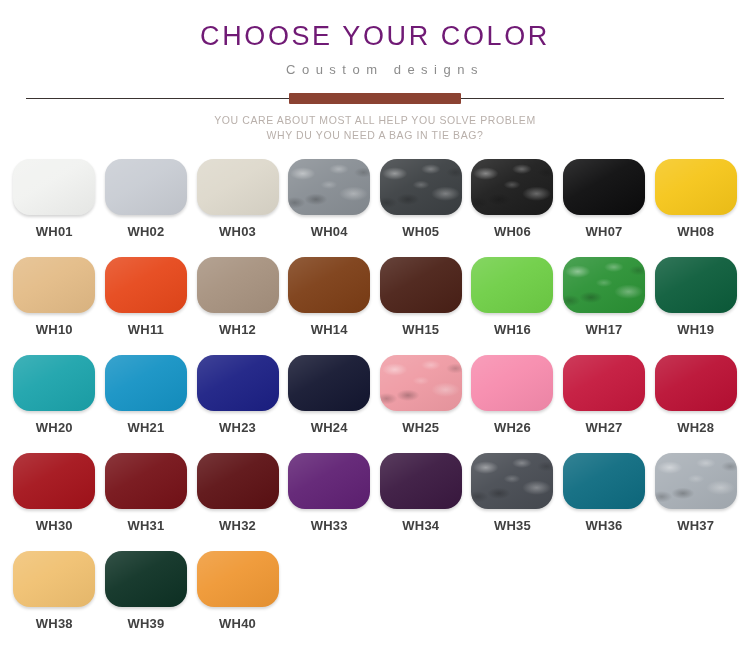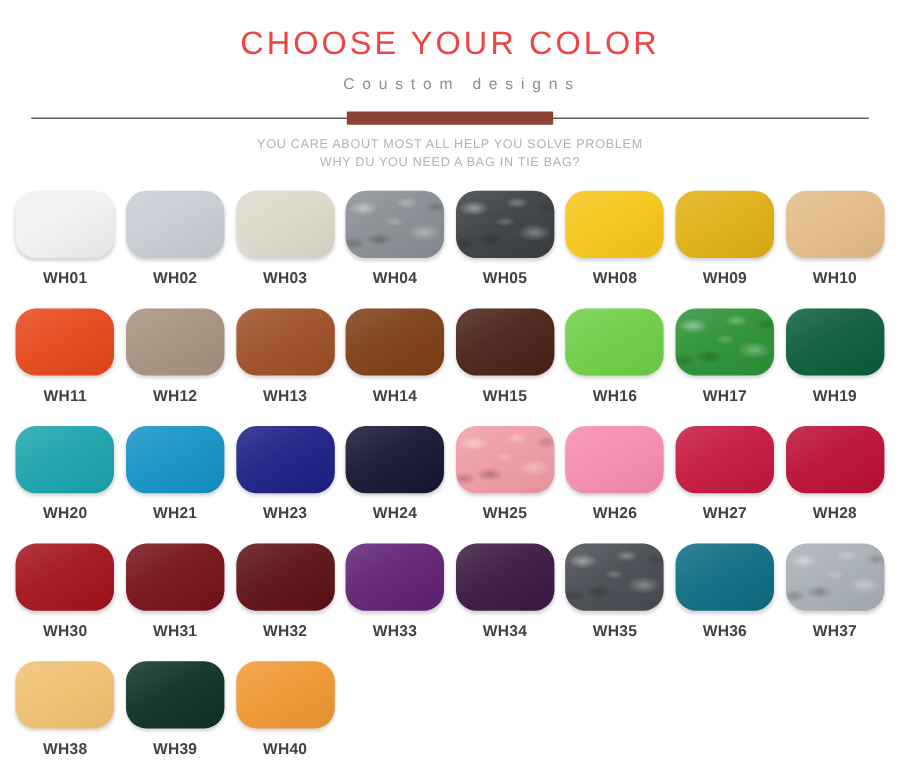--- a/index.html
+++ b/index.html
@@ -20,21 +20,21 @@
   .header {
     width: 750px;
     padding-top: 22px;
     text-align: center;
   }
   .title {
     font-family: "Liberation Sans", sans-serif;
     font-size: 27px;
     font-weight: 400;
     letter-spacing: 2.6px;
-    color: #ef4444;
+    color: #701a75;
     line-height: 1.1;
     white-space: nowrap;
     text-align: center;
   }
   .subtitle {
     margin-top: 10px;
     font-size: 13px;
     font-weight: 400;
     letter-spacing: 6.5px;
     color: #8c8c8c;
@@ -171,44 +171,44 @@
     </div>
     <div class="cell">
       <div class="swatch mottled" style="background: rgb(135, 141, 147);"></div>
       <div class="label">WH04</div>
     </div>
     <div class="cell">
       <div class="swatch mottled" style="background: rgb(59, 63, 66);"></div>
       <div class="label">WH05</div>
     </div>
     <div class="cell">
+      <div class="swatch mottled" style="background: rgb(27, 27, 27);"></div>
+      <div class="label">WH06</div>
+    </div>
+    <div class="cell">
+      <div class="swatch" style="background: rgb(11, 11, 12);"></div>
+      <div class="label">WH07</div>
+    </div>
+    <div class="cell">
       <div class="swatch" style="background: rgb(245, 197, 24);"></div>
       <div class="label">WH08</div>
     </div>
     <div class="cell">
-      <div class="swatch" style="background: rgb(224, 175, 21);"></div>
-      <div class="label">WH09</div>
-    </div>
-    <div class="cell">
       <div class="swatch" style="background: rgb(227, 187, 134);"></div>
       <div class="label">WH10</div>
     </div>
     <div class="cell">
       <div class="swatch" style="background: rgb(230, 71, 26);"></div>
       <div class="label">WH11</div>
     </div>
     <div class="cell">
       <div class="swatch" style="background: rgb(166, 145, 126);"></div>
       <div class="label">WH12</div>
     </div>
     <div class="cell">
-      <div class="swatch" style="background: rgb(157, 78, 38);"></div>
-      <div class="label">WH13</div>
-    </div>
-    <div class="cell">
       <div class="swatch" style="background: rgb(124, 61, 21);"></div>
       <div class="label">WH14</div>
     </div>
     <div class="cell">
       <div class="swatch" style="background: rgb(74, 32, 22);"></div>
       <div class="label">WH15</div>
     </div>
     <div class="cell">
       <div class="swatch" style="background: rgb(110, 206, 69);"></div>
       <div class="label">WH16</div>

